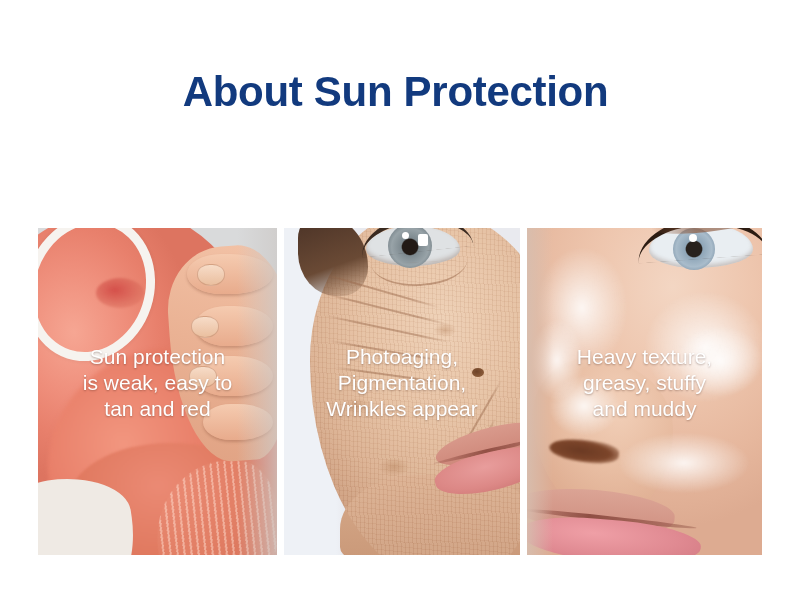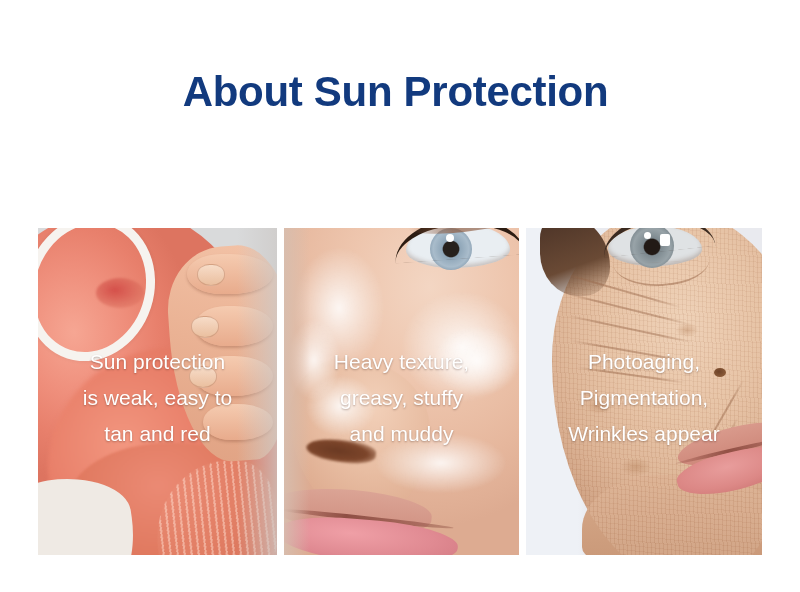--- a/index.html
+++ b/index.html
@@ -60,21 +60,21 @@
   }
   .panel-caption {
     position: absolute;
     left: 0;
     right: 0;
     top: 116px;
     text-align: center;
     color: #ffffff;
     font-family: "Liberation Sans", sans-serif;
     font-size: 21px;
-    line-height: 36px;
+    line-height: 26px;
     font-weight: normal;
     text-shadow: 0 1px 2px rgba(60,30,20,0.35);
     white-space: pre-line;
     z-index: 5;
     padding: 0 6px;
   }
 
   
   .p1 .bg-grey {
     position: absolute;
@@ -501,46 +501,20 @@
       <div class="finger f3"></div>
       <div class="finger f4"></div>
       <div class="nail n1"></div>
       <div class="nail n2"></div>
       <div class="nail n3"></div>
       <div class="shade-right"></div>
     </div>
     <div class="panel-caption">Sun protection
 is weak, easy to
 tan and red</div>
-  </div>
-
-  <div class="panel p2">
-    <div class="panel-art">
-      <div class="skin"></div>
-      <div class="nose"></div>
-      <div class="nostril"></div>
-      <div class="eye-white"></div>
-      <div class="iris"></div>
-      <div class="glint"></div>
-      <div class="lashes"></div>
-      <div class="brow"></div>
-      <div class="lip-upper"></div>
-      <div class="lip-line"></div>
-      <div class="lip-lower"></div>
-      <div class="shine s1"></div>
-      <div class="shine s2"></div>
-      <div class="shine s3"></div>
-      <div class="shine s4"></div>
-      <div class="shine s5"></div>
-      <div class="shine s6"></div>
-      <div class="edge-left"></div>
-    </div>
-    <div class="panel-caption">Heavy texture,
-greasy, stuffy
-and muddy</div>
   </div>
 
   <div class="panel p3">
     <div class="panel-art">
       <div class="bg-white"></div>
       <div class="face"></div>
       <div class="neck"></div>
       <div class="texture"></div>
       <div class="hairline"></div>
       <div class="wrinkle w1"></div>
@@ -562,13 +536,39 @@
       <div class="eyebag"></div>
       <div class="lip-u3"></div>
       <div class="lip-line3"></div>
       <div class="lip-l3"></div>
     </div>
     <div class="panel-caption">Photoaging,
 Pigmentation,
 Wrinkles appear</div>
   </div>
 
+  <div class="panel p2">
+    <div class="panel-art">
+      <div class="skin"></div>
+      <div class="nose"></div>
+      <div class="nostril"></div>
+      <div class="eye-white"></div>
+      <div class="iris"></div>
+      <div class="glint"></div>
+      <div class="lashes"></div>
+      <div class="brow"></div>
+      <div class="lip-upper"></div>
+      <div class="lip-line"></div>
+      <div class="lip-lower"></div>
+      <div class="shine s1"></div>
+      <div class="shine s2"></div>
+      <div class="shine s3"></div>
+      <div class="shine s4"></div>
+      <div class="shine s5"></div>
+      <div class="shine s6"></div>
+      <div class="edge-left"></div>
+    </div>
+    <div class="panel-caption">Heavy texture,
+greasy, stuffy
+and muddy</div>
+  </div>
+
 </div>
 
 </body></html>

